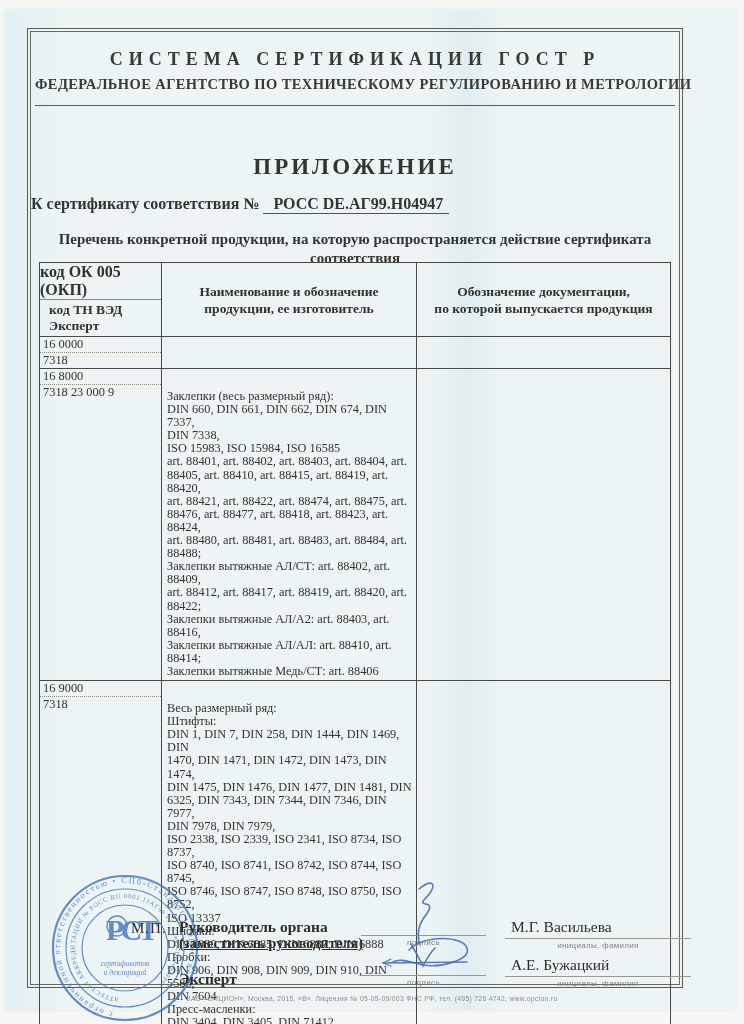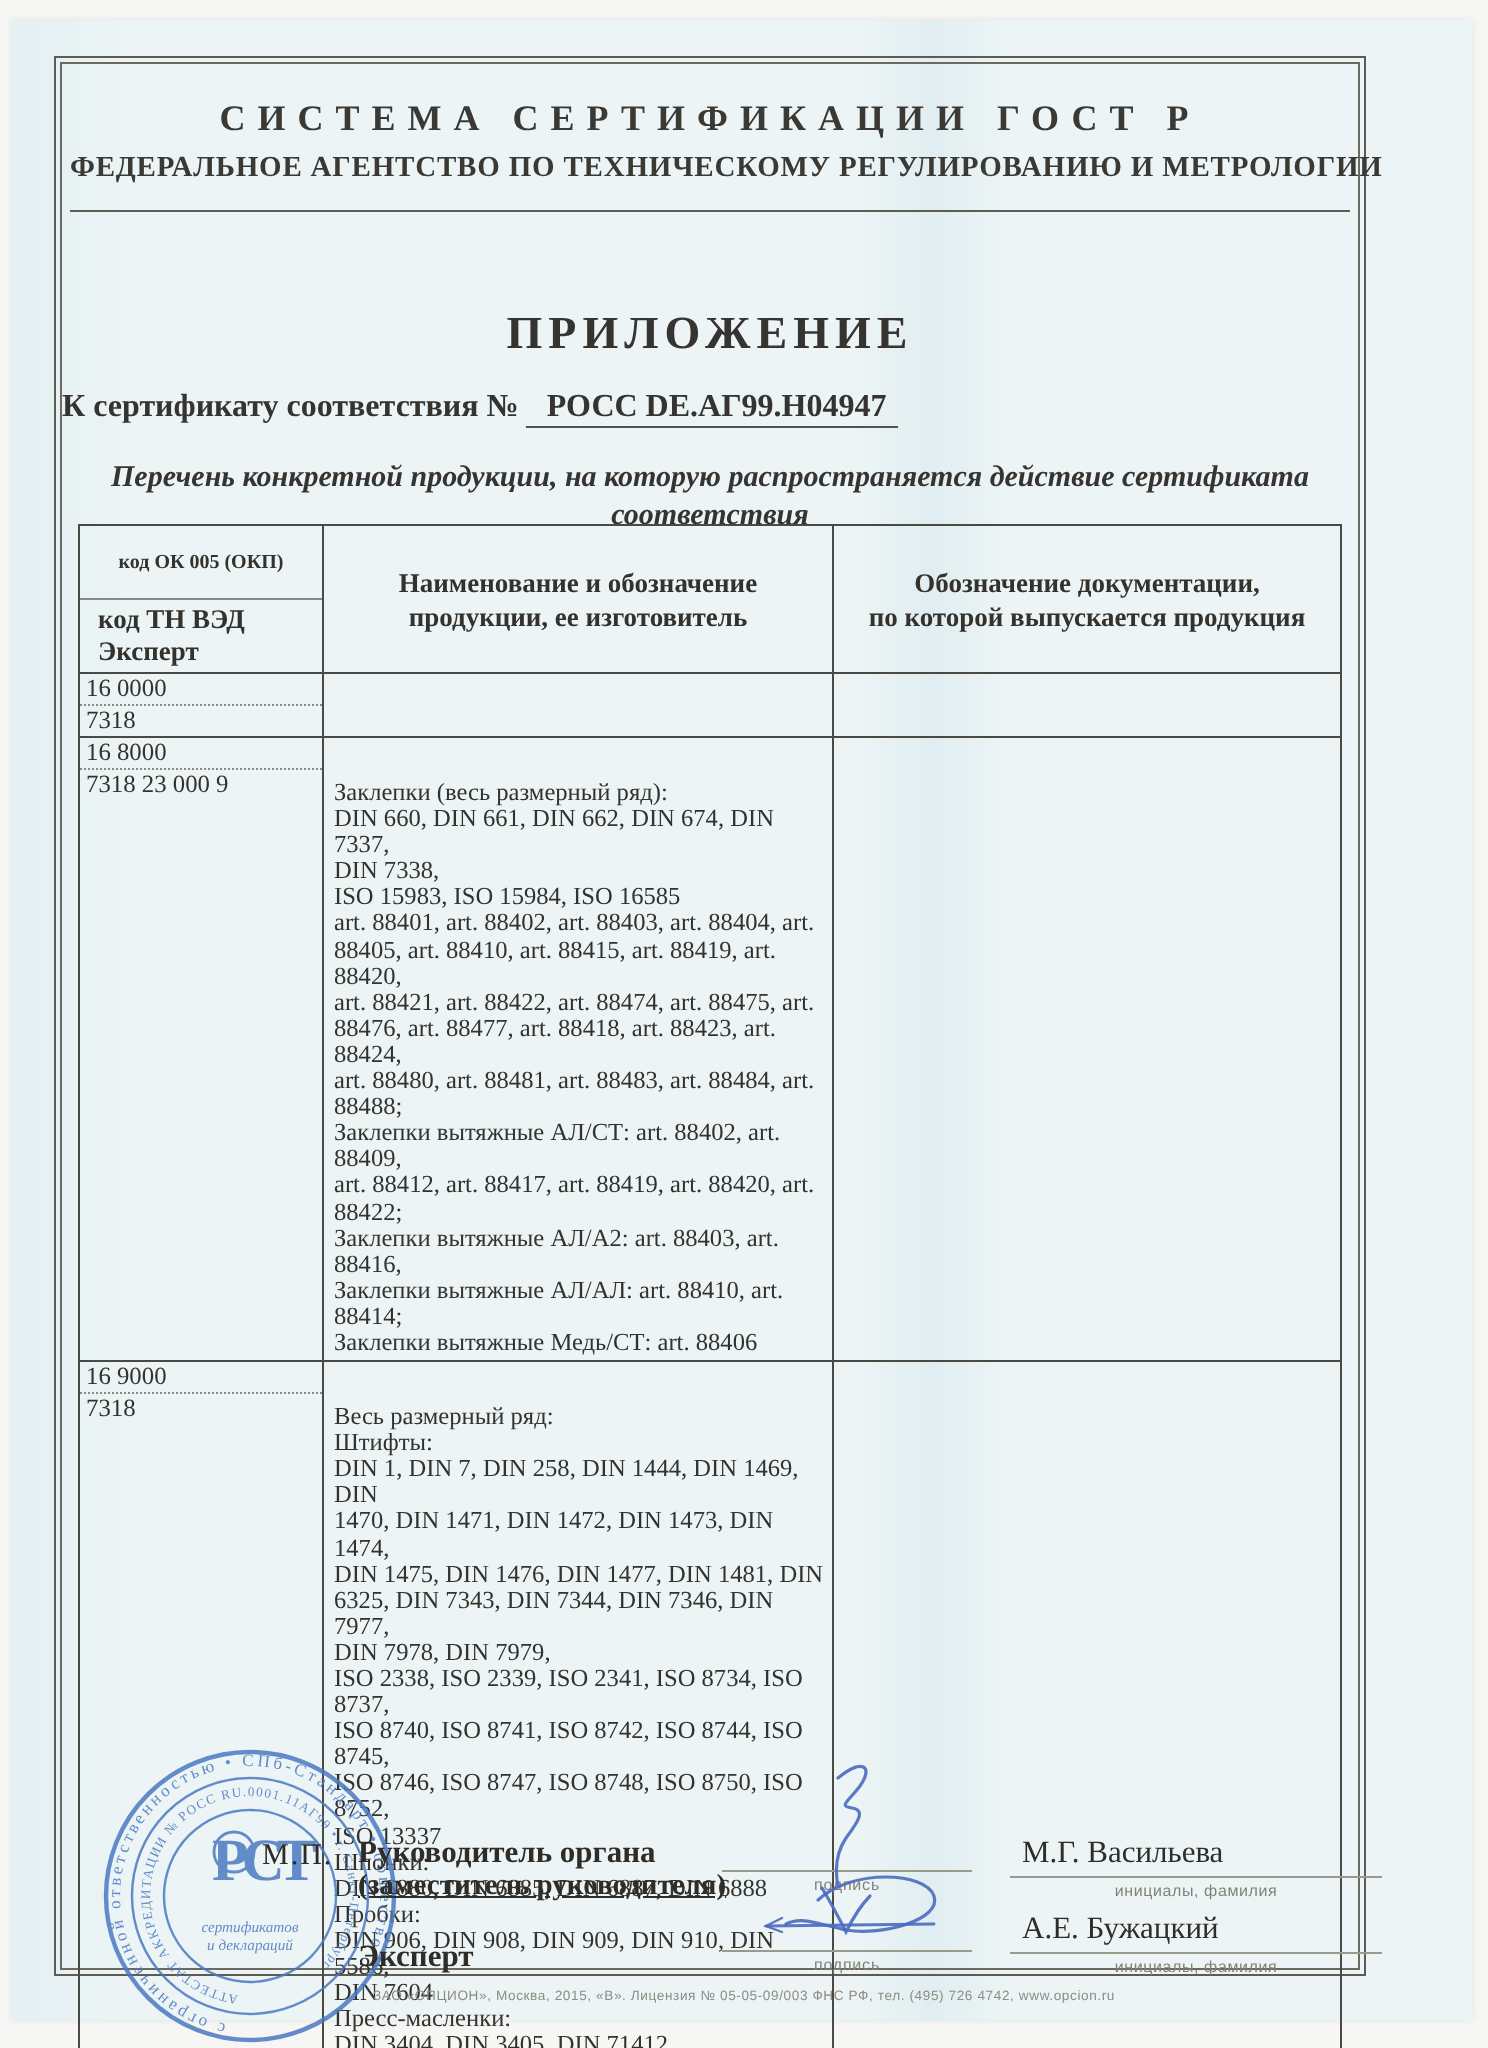--- a/index.html
+++ b/index.html
@@ -56,41 +56,41 @@
     position:absolute;top:163px;left:0;right:0;
     font-size:16px;font-weight:bold;color:#353430;
   }
   .cert-number{
     border-bottom:1px solid #55544c;
     padding:0 6px 1px 10px;
     font-weight:bold;
   }
   .desc{
     position:absolute;top:198px;left:0;right:0;text-align:center;
-    font-size:15px;font-weight:bold;line-height:19px;color:#353430;font-style:italic;
+    font-size:15px;font-weight:bold;line-height:19px;color:#353430;
   }
   
   table.doc{
     position:absolute;left:8px;top:230px;
     border-collapse:collapse;table-layout:fixed;
     width:631px;
   }
   table.doc td{
     border:1px solid #4b4a42;
     vertical-align:top;
     padding:0;
     font-size:12.4px;color:#33322c;
   }
   td.c1{width:121px;}
   td.c2{width:254px;}
   td.c3{width:253px;}
   .th-c1-top{
     height:36px;display:flex;align-items:center;justify-content:center;
     border-bottom:1px solid #8a897e;
-    font-weight:bold;font-size:10px;
+    font-weight:bold;font-size:16px;
   }
   .th-c1-bot{
     height:35px;display:flex;align-items:center;padding-left:9px;
     font-weight:bold;font-size:13.5px;
   }
   .th-center{
     height:73px;display:flex;align-items:center;justify-content:center;
     text-align:center;font-weight:bold;font-size:13.5px;line-height:17px;
     white-space:pre-line;
   }

